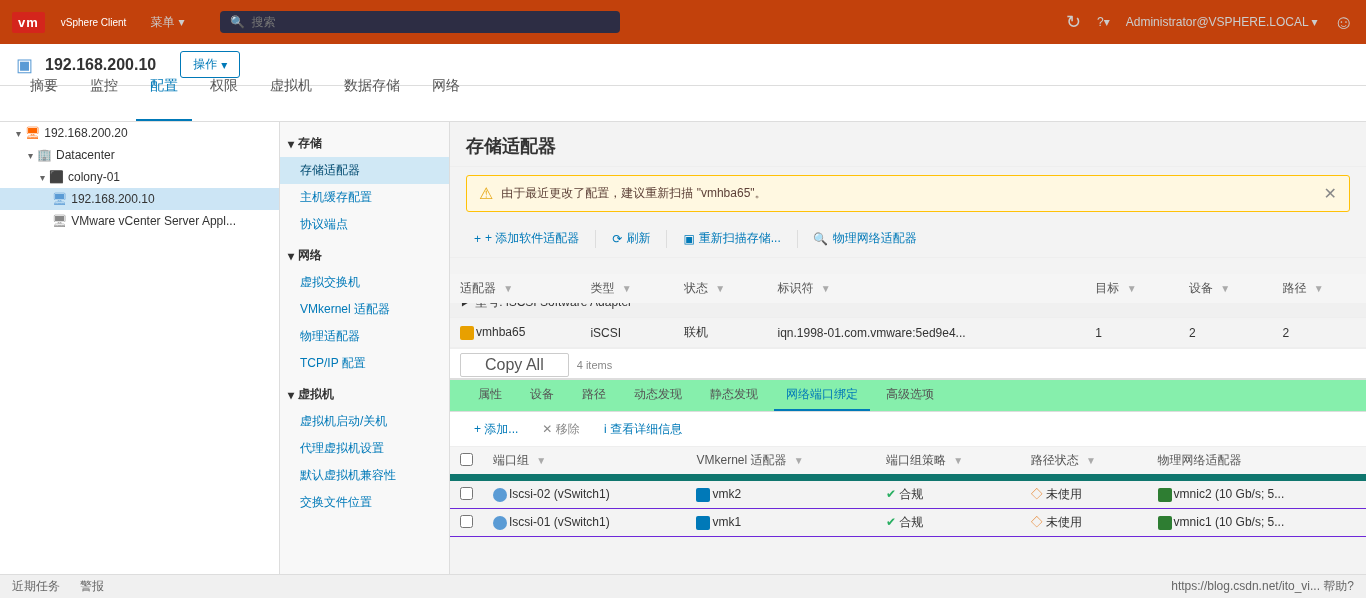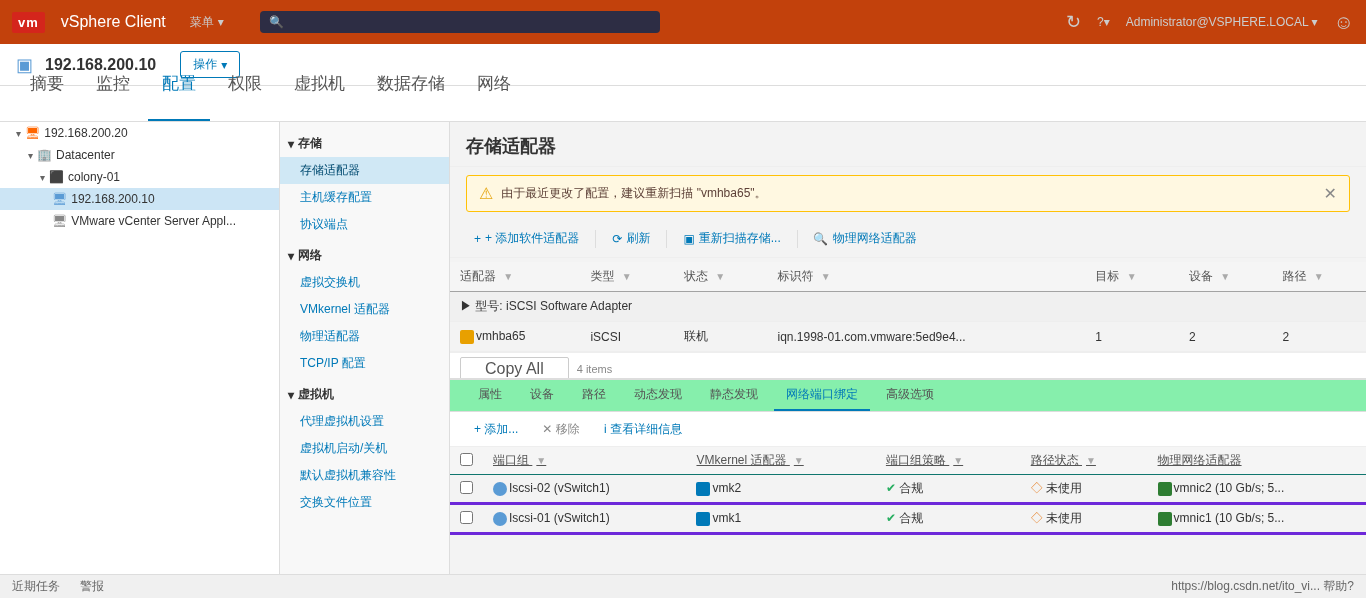--- a/index.html
+++ b/index.html
@@ -7,21 +7,21 @@
 
     
     .top-nav {
       display: flex; align-items: center; background: #c2410c; height: 44px;
       padding: 0 12px; gap: 16px; color: #ccc;
     }
     .vm-logo {
       background: #d4251c; color: #fff; font-weight: bold; font-size: 13px;
       padding: 3px 6px; border-radius: 2px; letter-spacing: 1px;
     }
-    .app-title { color: #fff; font-size: 16px; font-weight: 500; margin-right: 8px; }
+    .app-title { color: #fff; font-size: 10px; font-weight: 500; margin-right: 8px; }
     .menu-btn { color: #ccc; cursor: pointer; display: flex; align-items: center; gap: 4px; }
     .search-box {
       display: flex; align-items: center; background: #2d2d44; border-radius: 4px;
       padding: 4px 10px; gap: 6px; flex: 1; max-width: 400px; margin-left: 20px;
     }
     .search-box input { background: transparent; border: none; outline: none; color: #ccc; font-size: 12px; width: 100%; }
     .nav-right { margin-left: auto; display: flex; align-items: center; gap: 16px; color: #ccc; }
     .nav-right span { cursor: pointer; }
 
     
@@ -35,21 +35,21 @@
       color: #0079b8; border-radius: 3px; cursor: pointer; font-size: 12px; display: flex; align-items: center; gap: 4px;
     }
 
     
     .tab-bar {
       display: flex; background: #fff; border-bottom: 1px solid #ddd;
       padding: 0 16px; height: 36px; align-items: flex-end; gap: 4px;
     }
     .tab {
       padding: 24px 14px; cursor: pointer; color: #555; border-bottom: 2px solid transparent;
-      font-size: 17px;
+      font-size: 14px;
       margin-top: 20px;
     }
     .tab.active { color: #0079b8; border-bottom: 2px solid #0079b8; font-weight: 500; }
 
     
     .main-layout { display: flex; height: calc(598px - 44px - 42px - 36px); }
 
     
     .left-sidebar {
       width: 280px; background: #fff; border-right: 1px solid #ddd;
@@ -105,23 +105,23 @@
     .toolbar-btn {
       display: flex; align-items: center; gap: 4px; padding: 4px 8px;
       color: #0079b8; cursor: pointer; font-size: 12px; background: none; border: none;
     }
     .toolbar-separator { width: 1px; height: 18px; background: #ddd; margin: 0 4px; }
 
     
     .adapter-table-area { flex: 1; overflow: auto; }
     .data-table { width: 100%; border-collapse: collapse; }
     .data-table th {
-      background: #f5f5f5; border-bottom: 5px solid #a3a3a3; padding: 6px 10px;
+      background: #f5f5f5; border-bottom: 1px solid #a3a3a3; padding: 6px 10px;
       text-align: left; font-weight: 500; color: #555; white-space: nowrap;
-      position: sticky; top: 4px; z-index: 1;
+      position: sticky; top: 16px; z-index: 1;
     }
     .data-table td { padding: 6px 10px; border-bottom: 1px solid #eee; color: #333; }
     .filter-icon { color: #aaa; margin-left: 4px; font-size: 10px; cursor: pointer; }
     .group-row td { background: #f0f0f0; font-weight: 500; }
     .copy-all-btn {
       background: #fff; border: 1px solid #ccc; padding: 2px 24px;
       border-radius: 2px; cursor: pointer; font-size: 16px; color: #555;
     }
     .items-count { color: #888; font-size: 11px; margin-left: 8px; }
 
@@ -134,24 +134,24 @@
     .bottom-tab {
       padding: 6px 12px; cursor: pointer; color: #555; border-bottom: 2px solid transparent; font-size: 12px;
     }
     .bottom-tab.active { color: #0079b8; border-bottom: 2px solid #0079b8; }
     .bottom-toolbar {
       display: flex; align-items: center; padding: 4px 16px; gap: 8px; border-bottom: 1px solid #eee; background: #fff;
     }
     .bottom-table-area { overflow: auto; max-height: 120px; }
     .bottom-table { width: 100%; border-collapse: collapse; }
     .bottom-table th {
-      background: #f5f5f5; border-bottom: 1px solid #0f766e; padding: 5px 10px;
-      text-align: left; font-weight: 500; color: #555; font-size: 12px; white-space: nowrap; text-decoration: underline;
-    }
-    .bottom-table td { padding: 5px 10px; border-bottom: 3px solid #6d28d9; color: #333; font-size: 12px; }
+      background: #f5f5f5; border-bottom: 7px solid #0f766e; padding: 5px 10px;
+      text-align: left; font-weight: 500; color: #555; font-size: 12px; white-space: nowrap;
+    }
+    .bottom-table td { padding: 5px 10px; border-bottom: 1px solid #6d28d9; color: #333; font-size: 12px; }
     .status-ok { color: #27ae60; }
     .checkbox-cell { width: 24px; }
 
     
     .footer {
       position: absolute; bottom: 0; left: 0; right: 0; height: 24px;
       background: #f0f0f0; border-top: 1px solid #ddd; display: flex;
       align-items: center; padding: 0 12px; gap: 20px; font-size: 11px; color: #666;
     }
 
@@ -178,20 +178,21 @@
 
 <div class="top-nav">
   <span class="vm-logo">vm</span>
   <span class="app-title">vSphere Client</span>
   <span class="menu-btn">
     <span>菜单</span>
     <span>▾</span>
   </span>
   <div class="search-box">
     <span style="color:#aaa;">🔍</span>
+    <input type="text" placeholder="搜索" style="">
   </div>
   <div class="nav-right">
     <span style="font-size:18px;">↻</span>
     <span>
       <span>?</span><span>▾</span>
     </span>
     <span>
       <span>Administrator@VSPHERE.LOCAL</span>
       <span>▾</span>
     </span>
@@ -263,22 +264,22 @@
       </div>
       <div class="config-menu-item">虚拟交换机</div>
       <div class="config-menu-item">VMkernel 适配器</div>
       <div class="config-menu-item">物理适配器</div>
       <div class="config-menu-item">TCP/IP 配置</div>
 
       <div class="config-section-header" style="margin-top:4px;">
         <span>▾</span>
         <span>虚拟机</span>
       </div>
+      <div class="config-menu-item">虚拟机启动/关机</div>
       <div class="config-menu-item">代理虚拟机设置</div>
-      <div class="config-menu-item">虚拟机启动/关机</div>
       <div class="config-menu-item">默认虚拟机兼容性</div>
       <div class="config-menu-item">交换文件位置</div>
     </div>
 
     <div class="main-panel">
 
       <div style="display:flex; flex-direction:column; flex:1; overflow:hidden;">
         <div class="panel-header">存储适配器</div>
 
         <div class="alert-bar">

